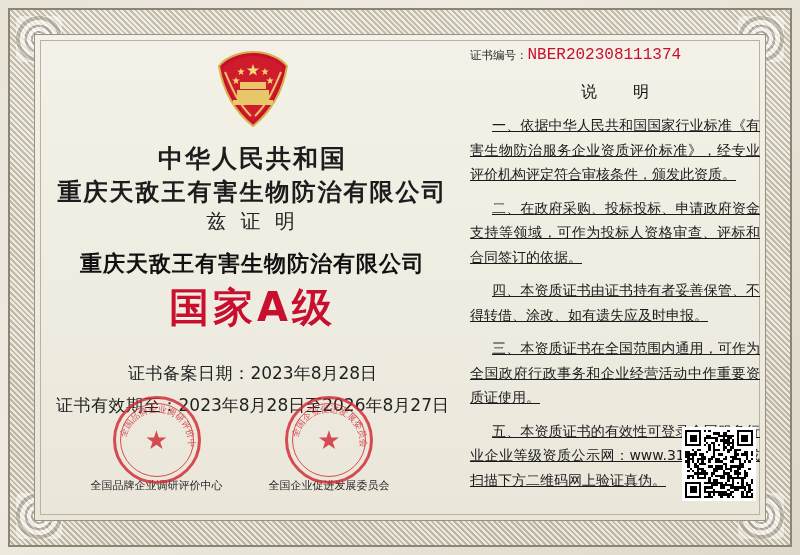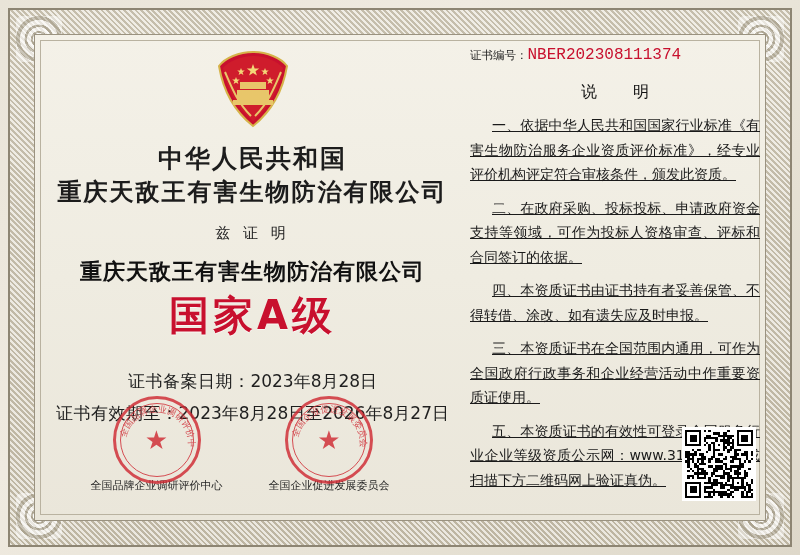--- a/index.html
+++ b/index.html
@@ -68,22 +68,21 @@
     color:#1c1c1c;
     font-weight:bold;
     font-size:25px;
     letter-spacing:2px;
     line-height:1.35;
     margin-top:4px;
   }
   .main-title .l2 { font-size:24px; }
 
   .hereby {
-    margin-top:16px;
-    font-size:15px;
+    font-size:20px;
     color:#222;
     letter-spacing:4px;
   }
   .company {
     margin-top:14px;
     font-size:22px;
     font-weight:bold;
     color:#111;
     letter-spacing:1px;
   }

